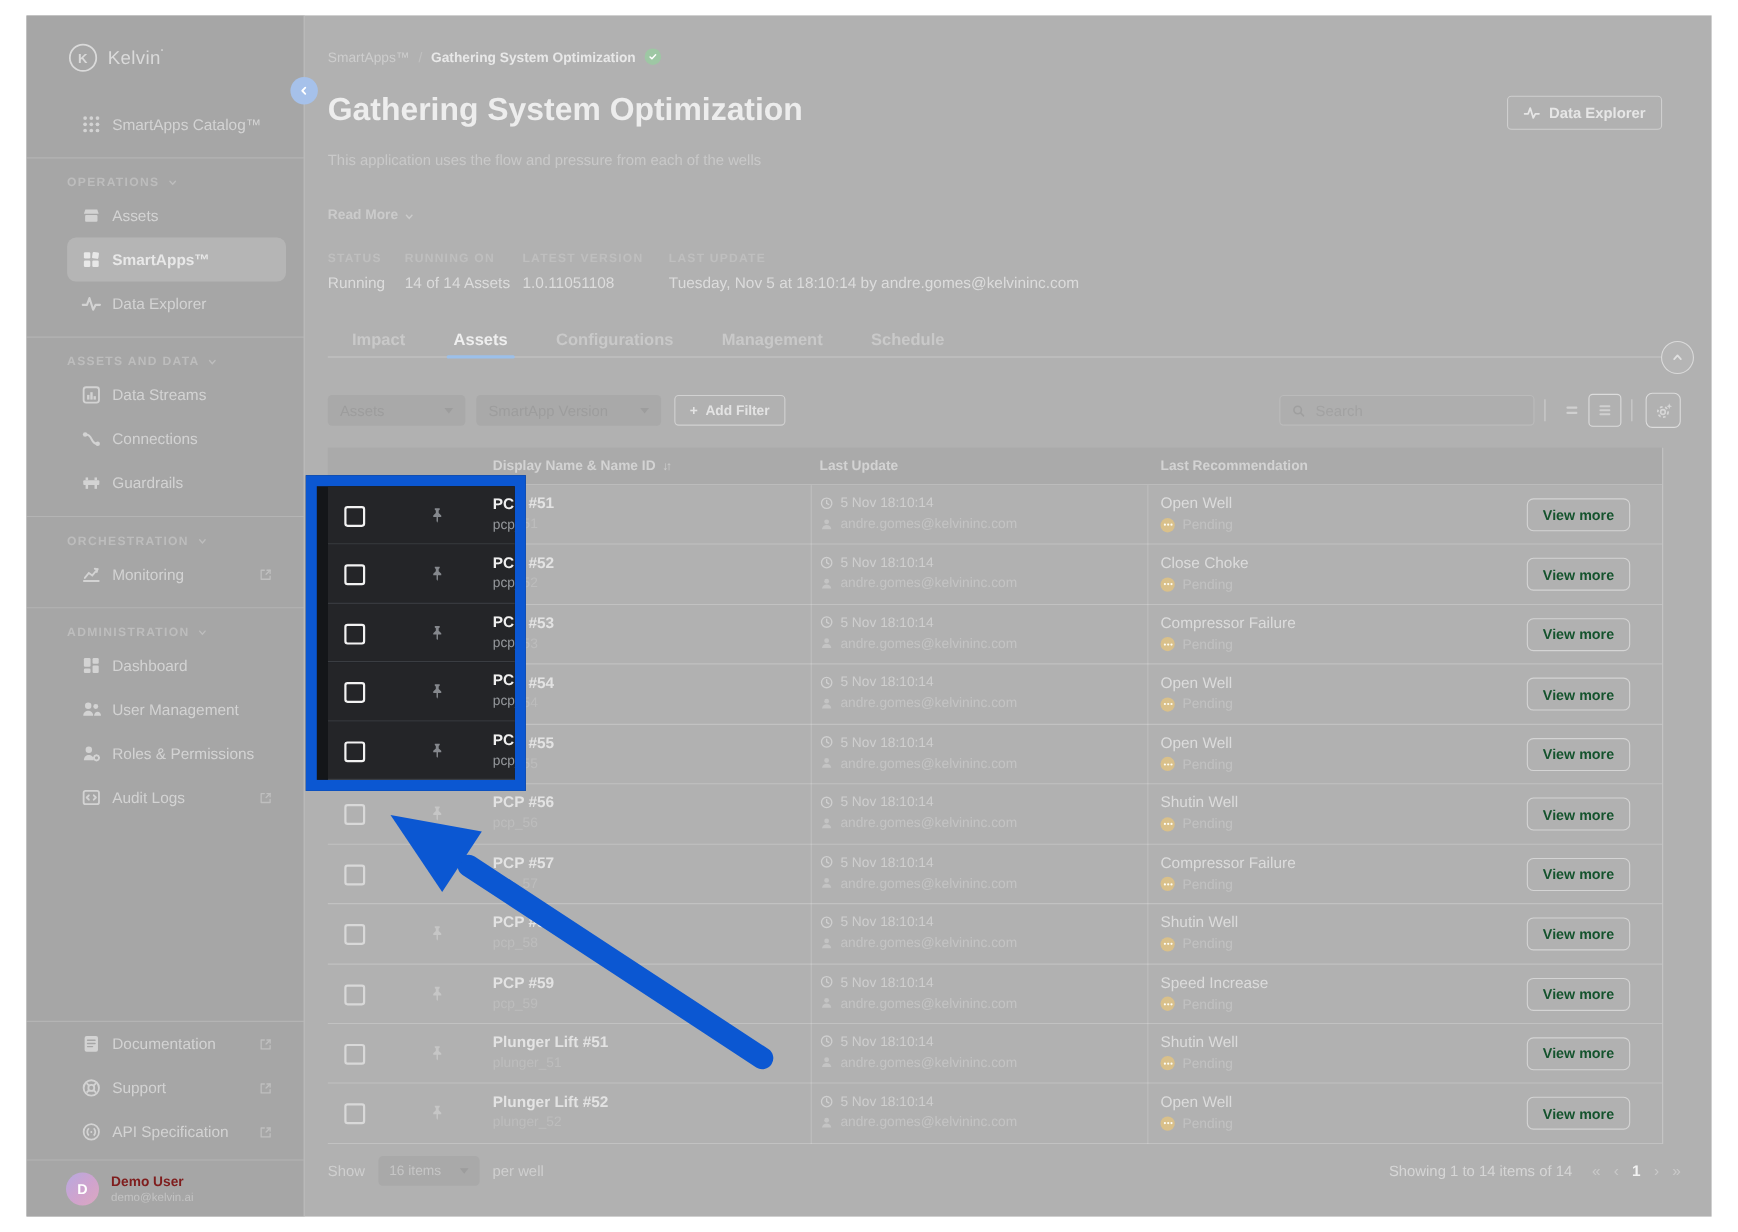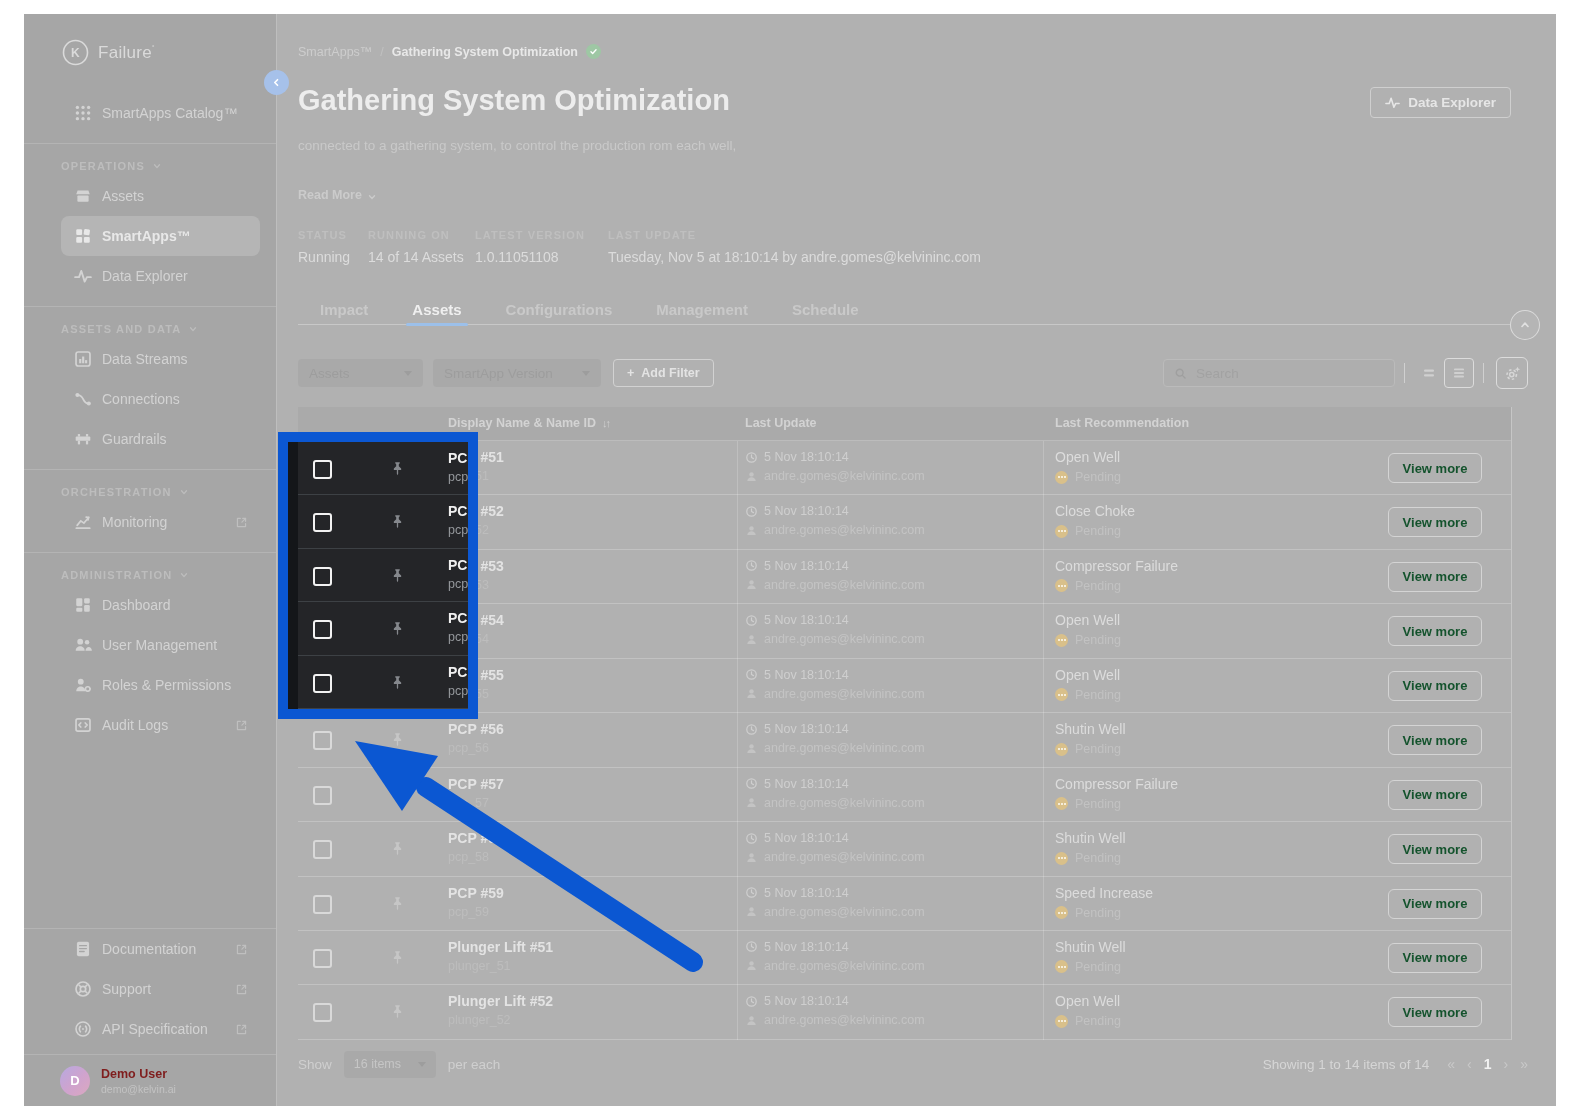--- a/index.html
+++ b/index.html
@@ -141,21 +141,21 @@
 <div class="app">
 
   <div class="sidebar">
     <div class="logo-row">
       <span class="icon">
         <svg width="27" height="27" viewBox="0 0 27 27">
             <circle cx="13.5" cy="13.5" r="12" fill="none" stroke="#dadada" stroke-width="1.6"></circle>
             <text x="9" y="18.2" font-size="12" font-weight="bold" fill="#dadada" font-family="Liberation Sans,sans-serif">K</text>
           </svg>
       </span>
-      <span class="logo-text"><span>Failure</span><sup>˚</sup></span>
+      <span class="logo-text"><span>Kelvin</span><sup>˚</sup></span>
     </div>
 
     <div class="nav-item catalog-item">
       <span class="icon">
         <svg width="18" height="18" viewBox="0 0 16 16" fill="currentColor">
             <circle cx="3" cy="3" r="1.5"></circle>
             <circle cx="8" cy="3" r="1.5"></circle>
             <circle cx="13" cy="3" r="1.5"></circle>
             <circle cx="3" cy="8" r="1.5"></circle>
             <circle cx="8" cy="8" r="1.5"></circle>
@@ -426,21 +426,21 @@
     <button class="data-explorer-btn">
       <span class="icon">
           <svg width="15" height="15" viewBox="0 0 16 16" fill="none" stroke="currentColor" stroke-width="1.7" stroke-linecap="round" stroke-linejoin="round">
             <polyline points="1,9 4.5,9 6.5,3.5 9.5,13 11.5,9 15,9"></polyline>
           </svg>
         </span>
       <span>Data Explorer</span>
     </button>
 
     <div class="desc">
-      <div>connected to a gathering system, to control the production rom each well,</div>
+      <div>This application uses the flow and pressure from each of the wells</div>
     </div>
 
     <button class="read-more">
       <span>Read More</span>
       <span class="icon">
           <svg width="10" height="10" viewBox="0 0 16 16" fill="none" stroke="currentColor" stroke-width="2.2" stroke-linecap="round">
             <polyline points="4,6 8,10.5 12,6"></polyline>
           </svg>
         </span>
     </button>
@@ -1014,21 +1014,21 @@
 
       </div>
     </div>
 
     <div class="tfoot">
       <span>Show</span>
       <div class="pp-select">
         <span>16 items</span>
         <span class="caret"></span>
       </div>
-      <span>per each</span>
+      <span>per well</span>
       <div class="foot-right">
         <span class="showing">Showing 1 to 14 items of 14</span>
 
           <button class="pg">«</button>
 
           <button class="pg">‹</button>
 
           <button class="pg current">1</button>
 
           <button class="pg">›</button>

